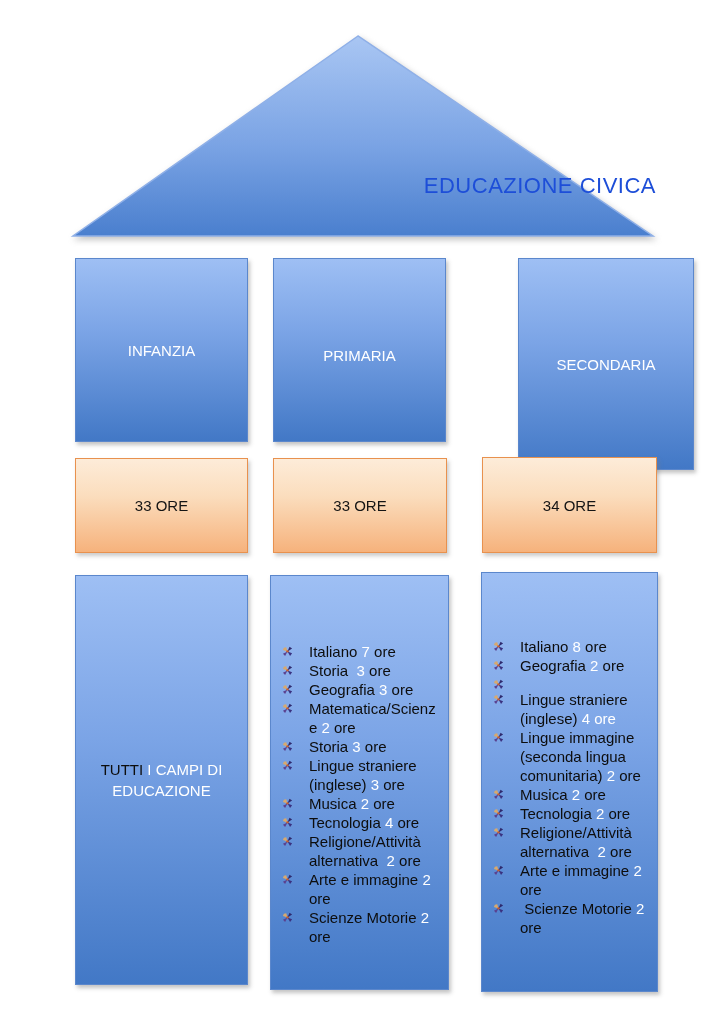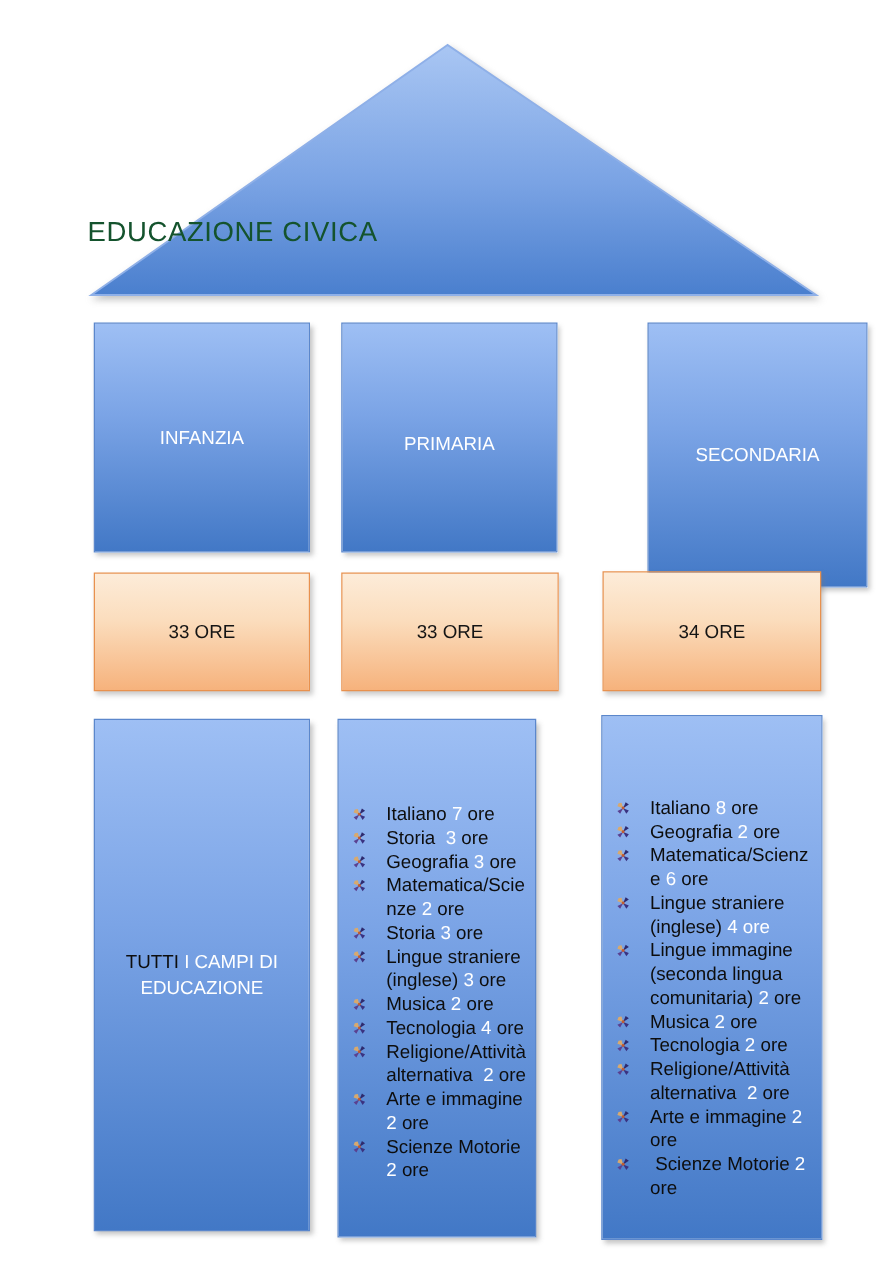--- a/index.html
+++ b/index.html
@@ -4,22 +4,22 @@
 <style>
   html,body{margin:0;padding:0;background:#ffffff;}
   .canvas{
     position:relative;width:708px;height:1027px;background:#ffffff;
     font-family:"Liberation Sans",sans-serif;overflow:hidden;
   }
   
   .roof{position:absolute;left:70px;top:33px;width:586px;height:206px;}
   .roof svg{display:block;filter:drop-shadow(2px 3px 3px rgba(120,120,120,.45));}
   .roof-title{
-    position:absolute;left:0;right:0;top:140px;text-align:left;
-    color:#14532d;font-size:22px;letter-spacing:.5px;
+    position:absolute;left:0;right:0;top:140px;text-align:right;
+    color:#1d4ed8;font-size:22px;letter-spacing:.5px;
   }
   
   .box{position:absolute;box-sizing:border-box;}
   .blue-box{
     border:1px solid #5b87cc;
     background:linear-gradient(180deg,#9ebff4 0%,#7ba4e6 40%,#4278c6 100%);
     box-shadow:2px 3px 4px rgba(125,125,125,.45);
     color:#ffffff;
   }
   .level-box{display:flex;align-items:center;justify-content:center;font-size:15px;}
@@ -32,21 +32,21 @@
     color:#141414;display:flex;align-items:center;justify-content:center;font-size:15px;
   }
   
   #lv1{left:75px; top:258px;width:173px;height:184px;}
   #lv2{left:273px;top:258px;width:173px;height:184px;}
   #lv3{left:480px;top:258px;width:176px;height:212px;margin-left:38px;}
   #hr1{left:75px; top:458px;width:173px;height:95px;}
   #hr2{left:273px;top:458px;width:174px;height:95px;}
   #hr3{left:482px;top:457px;width:175px;height:96px;}
   #dt1{left:75px; top:575px;width:173px;height:410px;display:flex;align-items:center;justify-content:center;}
-  #dt2{left:270px;top:575px;width:159px;height:415px;}
+  #dt2{left:270px;top:575px;width:179px;height:415px;}
   #dt3{left:481px;top:572px;width:177px;height:420px;}
   
   .fields-text{
     font-size:15px;line-height:21px;text-align:center;width:152px;
     white-space:pre-wrap;
   }
   .list{box-sizing:border-box;padding:66px 6px 0 11px;}
   #dt3 .list{padding-top:64px;}
   .li{display:flex;align-items:flex-start;}
   .bullet{flex:0 0 11px;width:11px;height:11px;margin-top:4px;margin-right:16px;}
@@ -265,21 +265,20 @@
         <div class="li">
           <span class="bullet">
             <svg width="11" height="11" viewBox="0 0 12 12">
               <path d="M6 6 L1 4.4 L2 1.8 L4.6 1.4 Z" fill="#d8a96e"></path>
               <path d="M6 6 L8.2 0.8 L11 2.8 Z" fill="#2e2a6e"></path>
               <path d="M6 6 L11 8 L8.8 10.8 Z" fill="#3a3280"></path>
               <path d="M6 6 L3.4 11 L1 8.4 Z" fill="#5a4190"></path>
               <circle cx="6" cy="5.8" r="1.3" fill="#c05a30"></circle>
             </svg>
           </span>
-          <span class="li-text"><span class="seg-dark">Matematica/Scienze </span><span class="seg-white">6</span><span class="seg-dark"> ore</span></span>
         </div>
         <div class="li">
           <span class="bullet">
             <svg width="11" height="11" viewBox="0 0 12 12">
               <path d="M6 6 L1 4.4 L2 1.8 L4.6 1.4 Z" fill="#d8a96e"></path>
               <path d="M6 6 L8.2 0.8 L11 2.8 Z" fill="#2e2a6e"></path>
               <path d="M6 6 L11 8 L8.8 10.8 Z" fill="#3a3280"></path>
               <path d="M6 6 L3.4 11 L1 8.4 Z" fill="#5a4190"></path>
               <circle cx="6" cy="5.8" r="1.3" fill="#c05a30"></circle>
             </svg>

